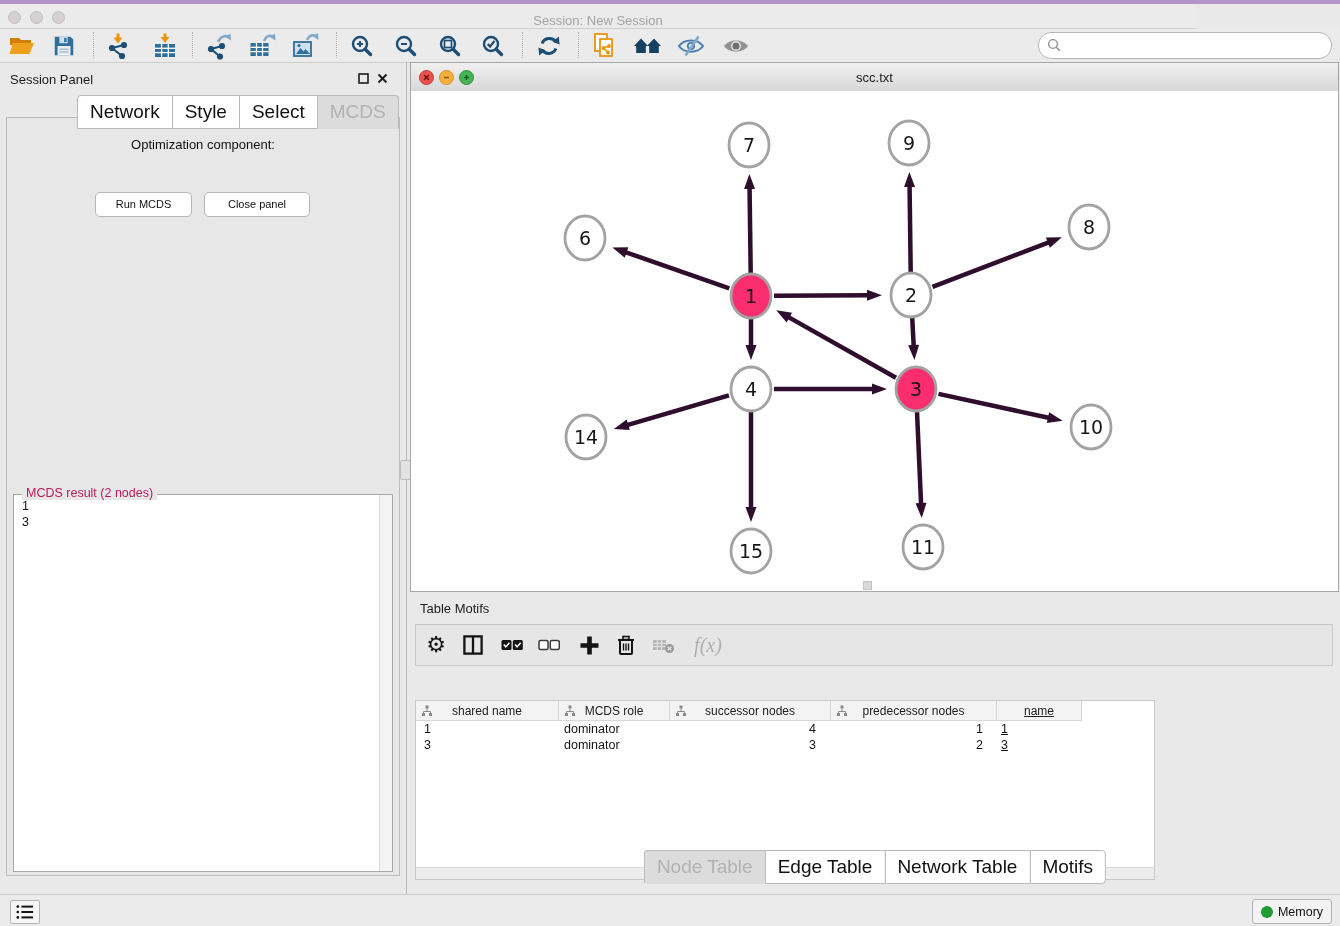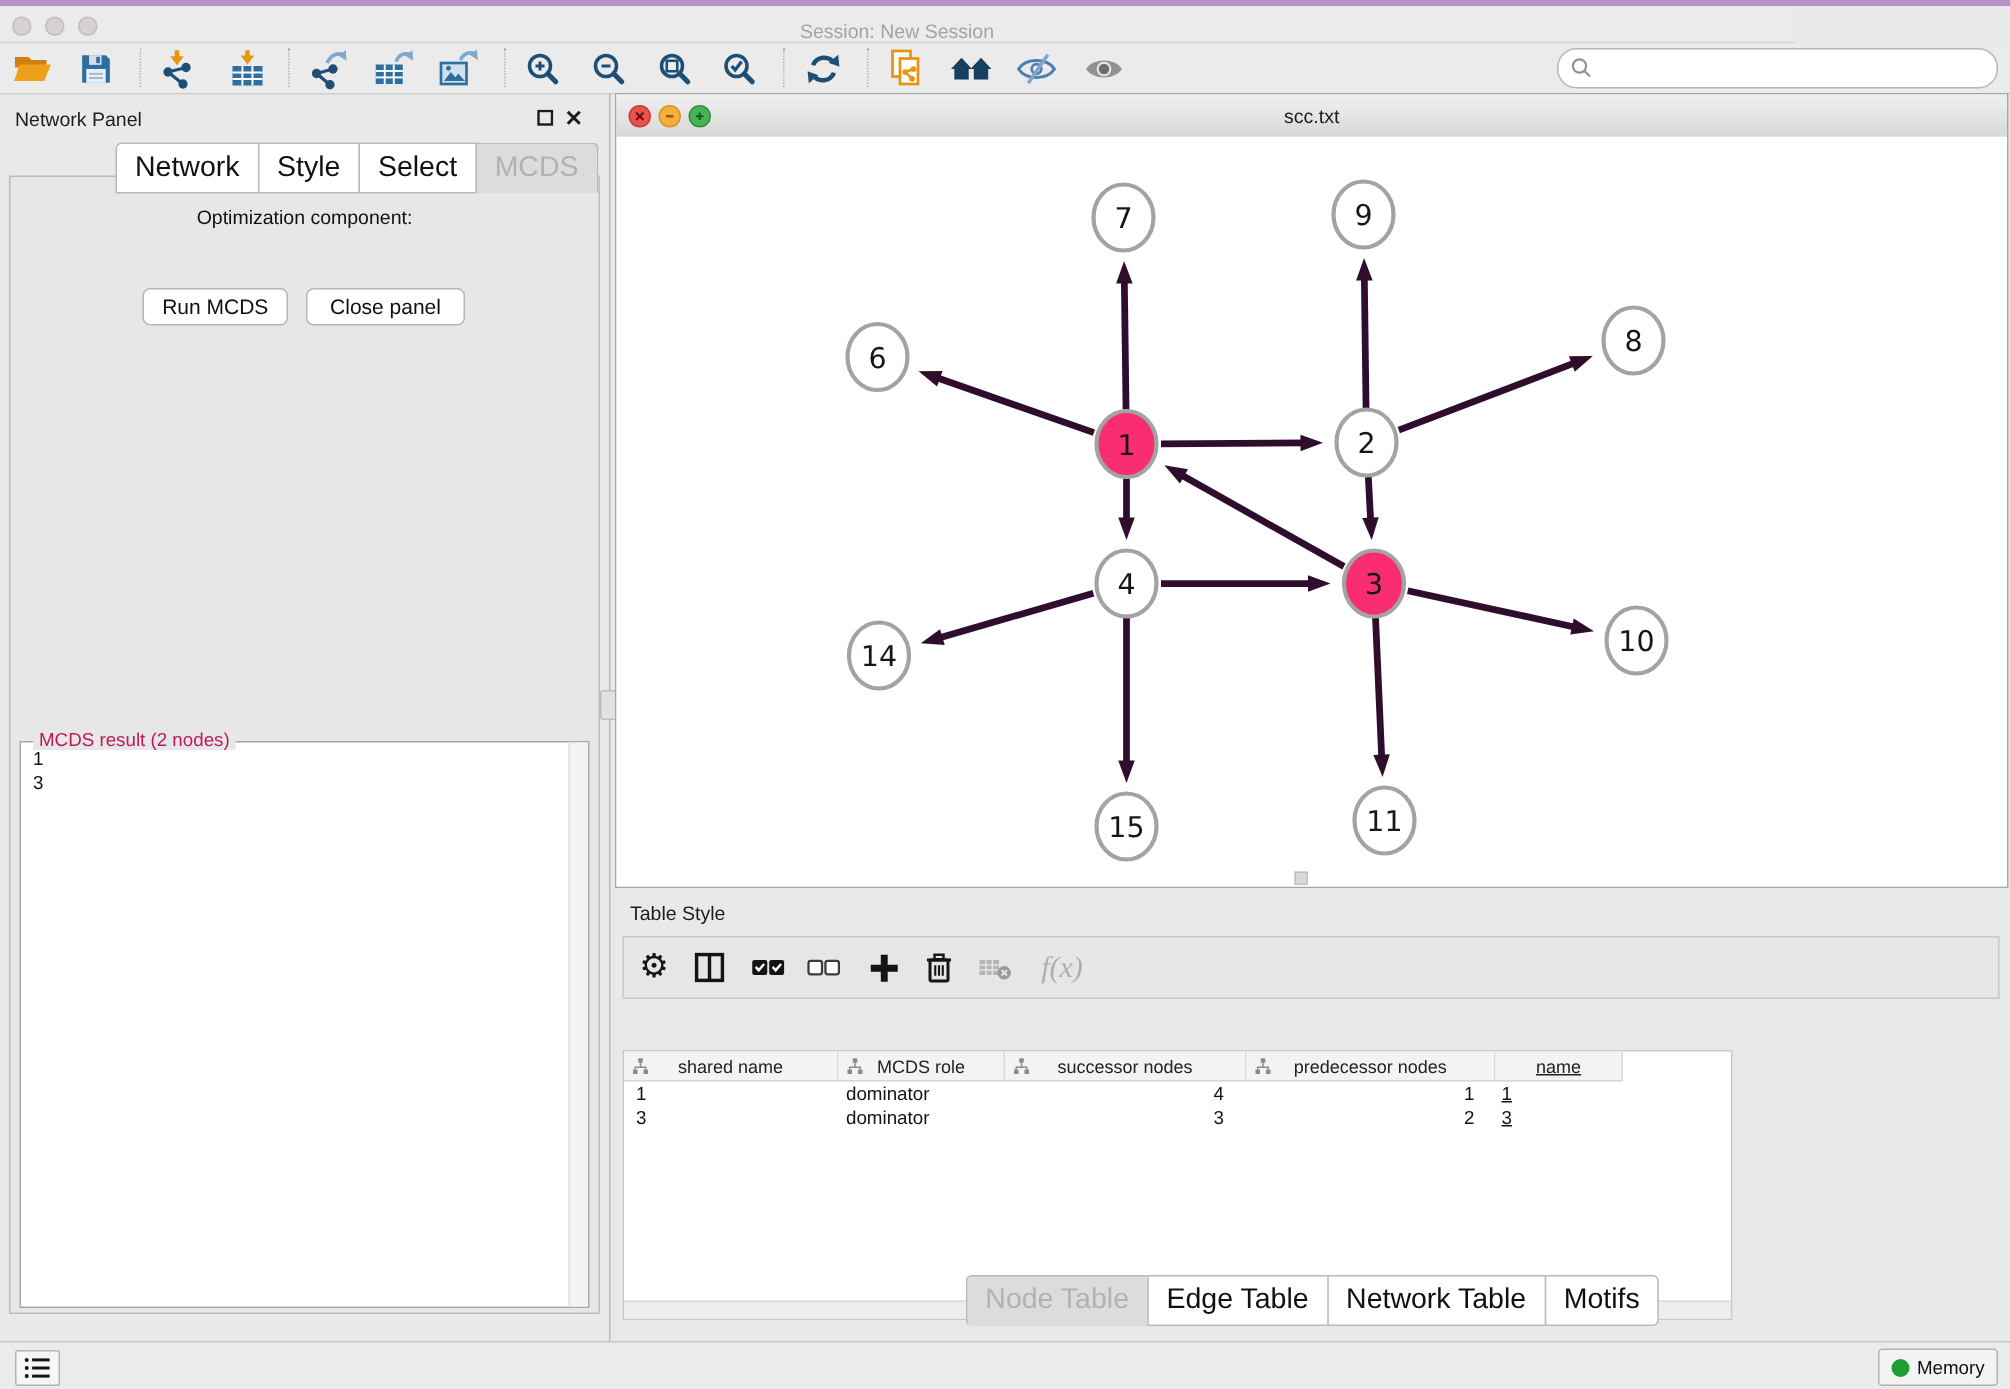--- a/index.html
+++ b/index.html
@@ -23,21 +23,21 @@
   .float-btn{position:absolute;width:13px;height:13px;display:flex;align-items:center;justify-content:center;}
   #cp-tabs{position:absolute;left:77px;top:33px;height:22px;display:flex;z-index:2;}
   .tab{height:20px;line-height:20px;border:1px solid #b9b9b9;background:#fff;color:#111;font-size:19px;padding:6px 12px;margin-left:-1px;text-align:center;}
   .tab.first{border-radius:4px 0 0 0;margin-left:0;}
   .tab.sel-gray{background:#dcdcdc;color:#b2b2b2;border-radius:0 4px 0 0;border-bottom-color:#dcdcdc;}
   #cp-box{left:6px;top:55px;width:392px;height:757px;border:1px solid #bcbcbc;background:#e7e7e7;}
   #opt-label{left:0;right:0;top:19px;text-align:center;font-size:13px;color:#111;}
   #opt-dropdown{left:38px;top:40px;width:314px;height:24px;background:#fff;border:1px solid #b3b3b3;border-radius:5px;}
   #opt-dropdown .val{position:absolute;left:13px;top:4px;font-size:13px;color:#111;}
   #opt-dropdown .stepper{position:absolute;right:5px;top:3px;}
-  .btn{position:absolute;height:23px;background:#fff;border:1px solid #b6b6b6;border-radius:5px;font-size:14px;color:#111;text-align:center;line-height:22px;}
+  .btn{position:absolute;height:23px;background:#fff;border:1px solid #b6b6b6;border-radius:5px;font-size:11px;color:#111;text-align:center;line-height:22px;}
   #run-btn{left:88px;top:74px;width:95px;}
   #closep-btn{left:197px;top:74px;width:104px;}
   #mcds-group{left:6px;top:376px;width:378px;height:376px;border:1px solid #a8a8a8;background:#fff;}
   #mcds-legend{position:absolute;top:-9px;left:8px;background:#e7e7e7;padding:0 4px;font-size:12.5px;color:#be185d;}
   #mcds-scroll{position:absolute;right:0;top:0;bottom:0;width:12px;background:#f3f3f3;border-left:1px solid #ddd;}
   #mcds-result-text{position:absolute;left:8px;top:3px;font-size:12.5px;line-height:16px;color:#111;white-space:pre;}
   #v-divider{left:406px;top:62px;height:832px;width:1px;background:#b9b9b9;}
   #divider-handle{left:400px;top:460px;width:9px;height:18px;background:#e2e2e2;border:1px solid #bdbdbd;border-radius:2px;}
   
   #network-window{left:410px;top:62px;width:929px;height:530px;border:1px solid #a6a6a6;background:#fff;box-sizing:border-box;}
@@ -231,21 +231,21 @@
   <div id="search-box">
     <svg width="15" height="15" viewBox="0 0 15 15">
       <circle cx="6" cy="6" r="4.4" fill="none" stroke="#8f8f8f" stroke-width="1.4"></circle>
       <line x1="9.3" y1="9.3" x2="13" y2="13" stroke="#8f8f8f" stroke-width="1.4"></line>
     </svg>
     <input id="search-input" placeholder="" style="">
   </div>
 </div>
 
 <div class="abs" id="control-panel">
-  <div class="abs" id="cp-title">Network Panel</div>
+  <div class="abs" id="cp-title">Session Panel</div>
   <div class="float-btn" style="left:357px;top:10px">
     <svg width="11" height="11" viewBox="0 0 11 11">
         <rect x="1" y="1" width="9" height="9" fill="none" stroke="#1c1c1c" stroke-width="1.6"></rect>
       </svg>
   </div>
   <div class="float-btn" style="left:376px;top:10px">
     <svg width="11" height="11" viewBox="0 0 11 11">
         <line x1="1.5" y1="1.5" x2="9.5" y2="9.5" stroke="#1c1c1c" stroke-width="2"></line>
         <line x1="9.5" y1="1.5" x2="1.5" y2="9.5" stroke="#1c1c1c" stroke-width="2"></line>
       </svg>
@@ -343,21 +343,21 @@
         <ellipse cx="175" cy="346" rx="20" ry="22" fill="#ffffff" stroke="#a3a3a3" stroke-width="2.8"></ellipse>
         <text x="175" y="353" text-anchor="middle" font-family="&quot;DejaVu Sans&quot;, sans-serif" font-size="19" fill="#161616">14</text>
         <ellipse cx="340" cy="460" rx="20" ry="22" fill="#ffffff" stroke="#a3a3a3" stroke-width="2.8"></ellipse>
         <text x="340" y="467" text-anchor="middle" font-family="&quot;DejaVu Sans&quot;, sans-serif" font-size="19" fill="#161616">15</text>
       </svg>
     <div id="resize-dot"></div>
   </div>
 </div>
 
 <div class="abs" id="table-panel">
-  <div class="abs" id="tp-title">Table Style</div>
+  <div class="abs" id="tp-title">Table Motifs</div>
 
   <div class="abs" id="tp-toolbar">
     <div class="tp-btn" style="left:6px">
         <span class="gear-glyph">⚙</span>
       </div>
     <div class="tp-btn" style="left:43px">
       <svg width="22" height="22" viewBox="0 0 23 23">
         <rect x="2.5" y="2.5" width="18" height="18" fill="none" stroke="#141414" stroke-width="2.4"></rect>
           <line x1="11.5" y1="2.5" x2="11.5" y2="20.5" stroke="#141414" stroke-width="2.4"></line>
       </svg>

